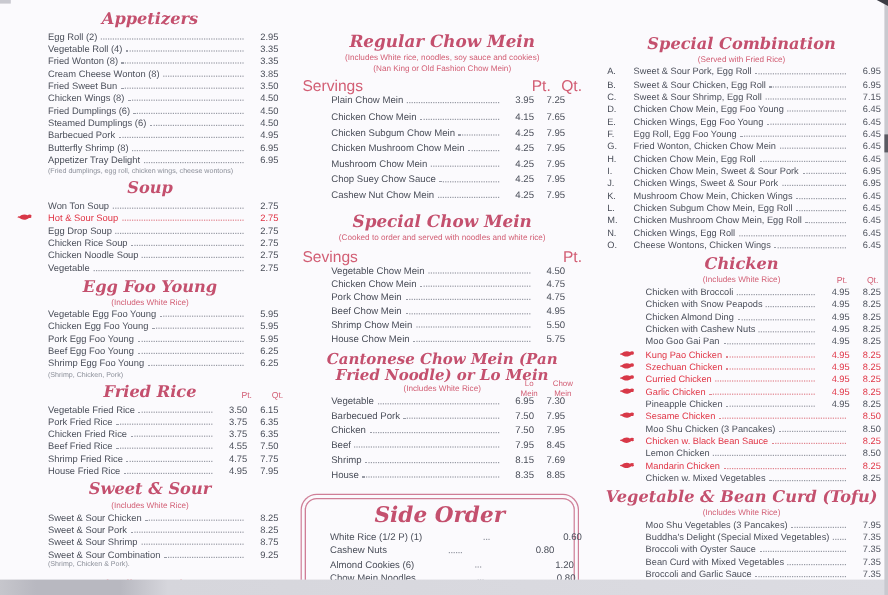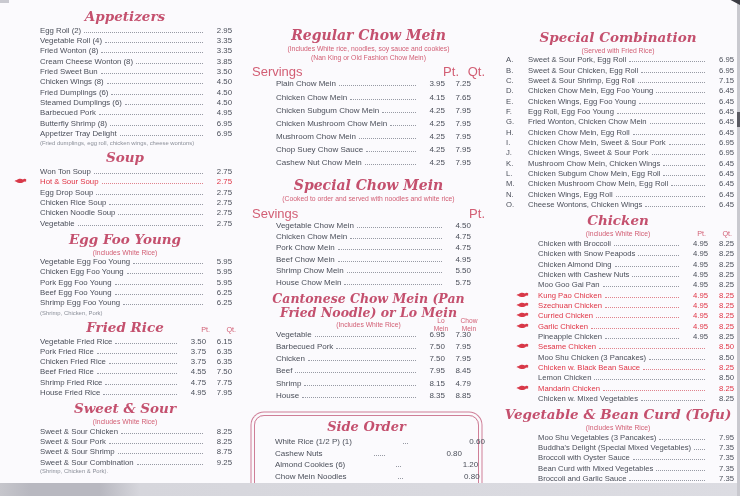--- a/index.html
+++ b/index.html
@@ -63,21 +63,21 @@
   .spicy-icon{position:absolute;left:4px;top:1px;width:13px;height:7px;color:#d83848;}
   .col-right .spicy-icon{left:16px;}
   .spicy-icon svg{display:block;width:13px;height:7px;}
 
   .footnote{font-size:5.9px;color:#8b8f99;padding-left:30px;line-height:1.2;margin-top:1px;}
   .col-left .section-4 .footnote{margin-top:0;}
 
   .boxed{border:1px solid #cf7e97;border-radius:10px;
     box-shadow:0 0 0 2.5px #fbfafd,0 0 0 3.5px #cf7e97;
     padding:2px 12px 6px;margin:12px 6px 0 2px;}
-  .boxed .title{font-size:13px;margin:2px 0 3px;font-style:italic;}
+  .boxed .title{font-size:18px;margin:2px 0 3px;font-style:italic;}
 
   .legend{display:flex;align-items:center;margin-top:7px;padding-left:44px;
     color:#e03445;font-weight:bold;font-size:9.5px;}
   .legend .spicy-icon{position:static;margin-right:5px;width:14px;height:8px;}
 
   .section{margin-bottom:3px;}
   .col-middle .section-0{margin-bottom:6px;}
 </style>
 </head>
 <body>
@@ -428,21 +428,21 @@
       <div class="row">
         <span class="label">Beef</span>
         <span class="leader"></span>
         <span class="p">7.95</span>
         <span class="p">8.45</span>
       </div>
       <div class="row">
         <span class="label">Shrimp</span>
         <span class="leader"></span>
         <span class="p">8.15</span>
-        <span class="p">4.79</span>
+        <span class="p">7.69</span>
       </div>
       <div class="row">
         <span class="label">House</span>
         <span class="leader"></span>
         <span class="p">8.35</span>
         <span class="p">8.85</span>
       </div>
     </div>
     <div class="section section-3 boxed">
       <div class="title-row">

